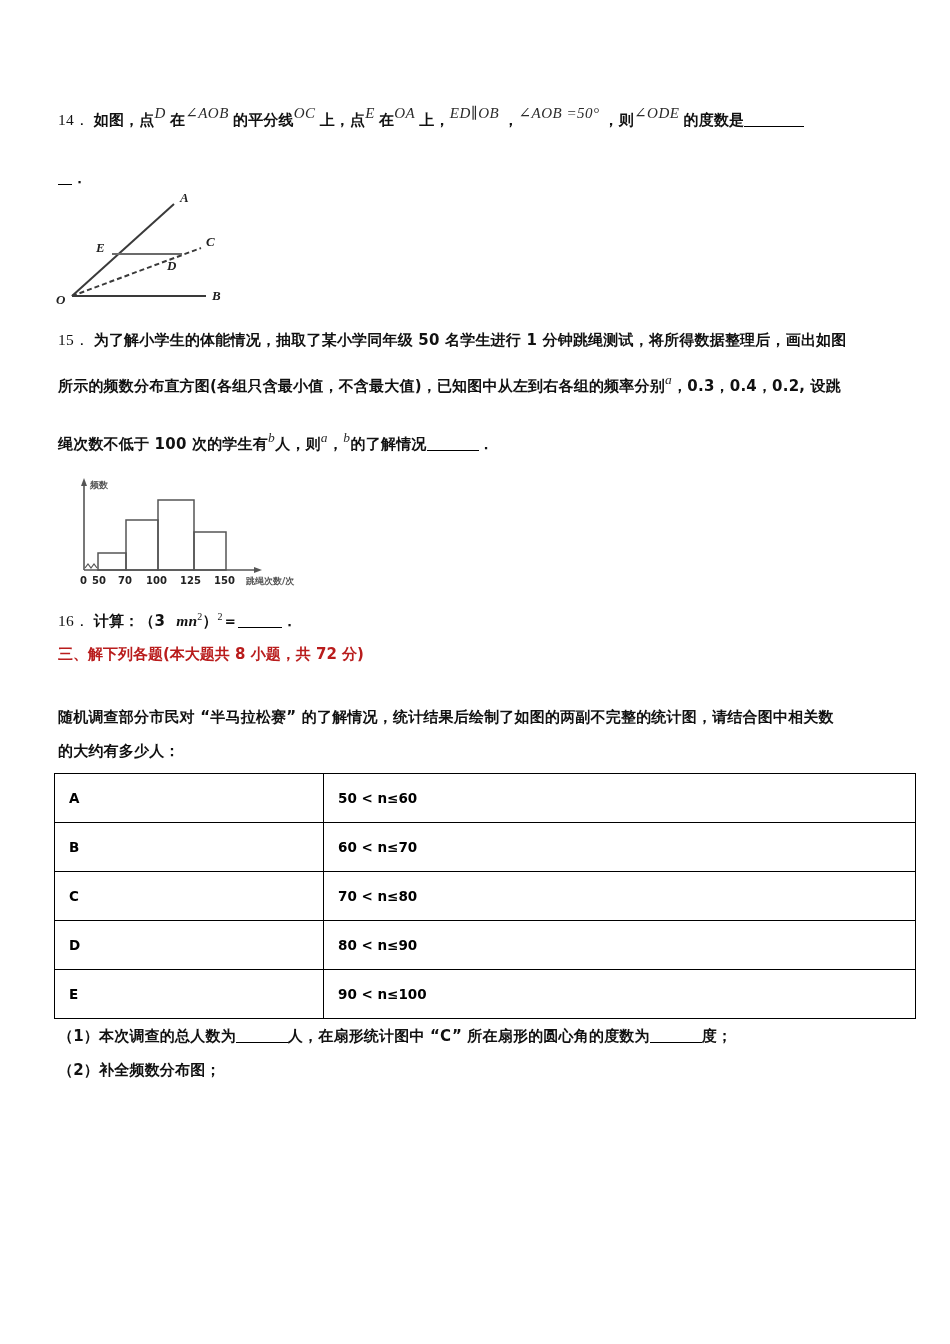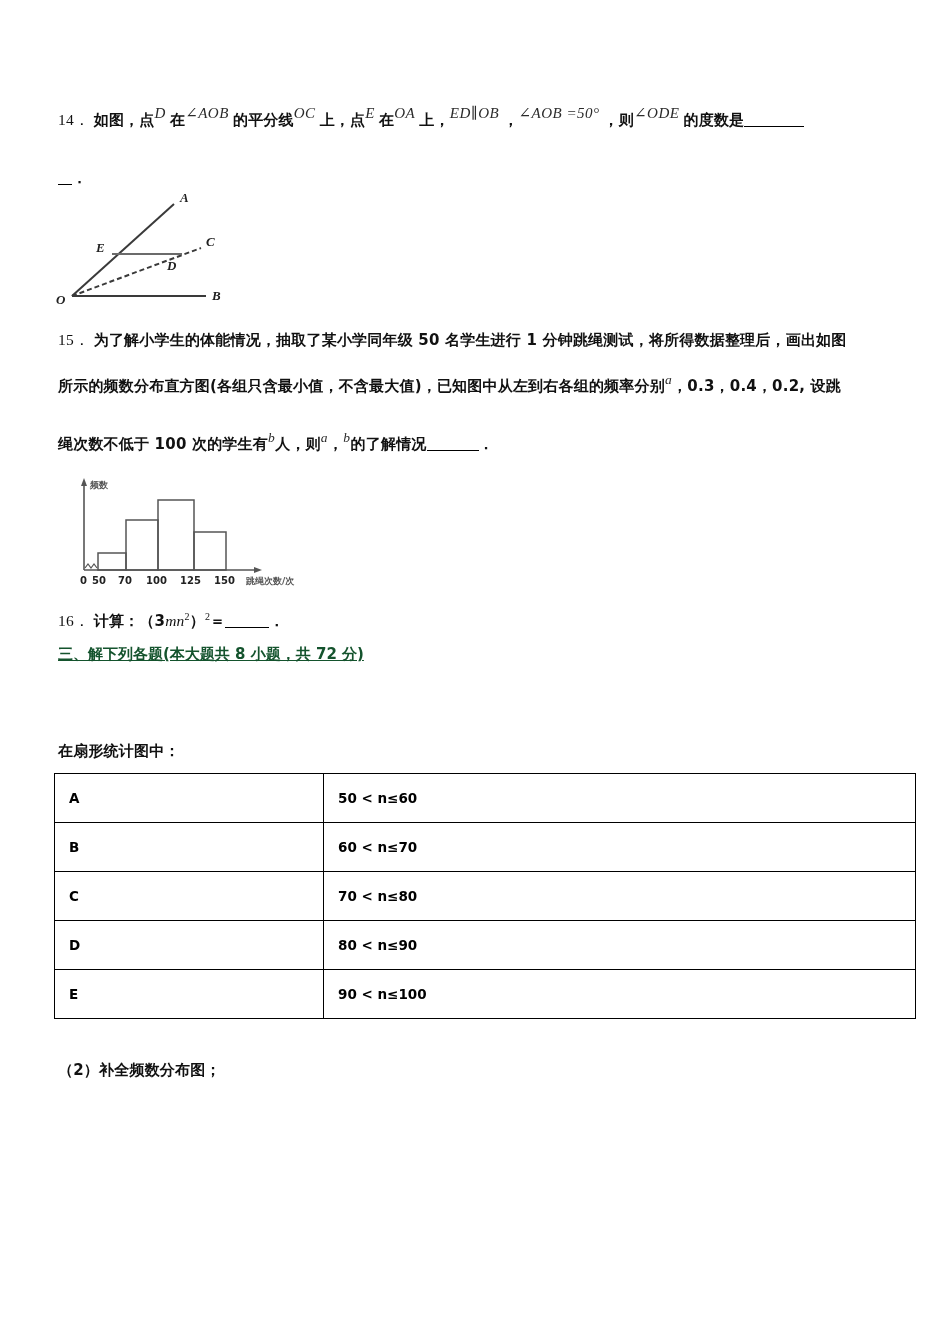--- a/index.html
+++ b/index.html
@@ -98,23 +98,22 @@
     color: #000;
     vertical-align: middle;
   }
   #q17-table td.c-key { width: 240px; }
 
   .sec-head {
     position: absolute;
     font-family: "DejaVu Sans", "Liberation Sans", sans-serif;
     font-weight: 700;
     font-size: 15px;
-    color: #14532d;
+    color: #b91c1c;
     white-space: nowrap;
-    text-decoration: underline;
   }
 </style>
 </head>
 <body>
 
 <div class="page">
 
   <div class="q-line" style="left:42px; top:104px;">
     <span class="num">14．</span>
     <span class="cjk">如图，点</span><span class="mathsup">D</span>
@@ -182,27 +181,30 @@
     <text x="58" y="110" font-family="DejaVu Sans, sans-serif" font-size="10" font-weight="700" fill="#222">70</text>
     <text x="86" y="110" font-family="DejaVu Sans, sans-serif" font-size="10" font-weight="700" fill="#222">100</text>
     <text x="120" y="110" font-family="DejaVu Sans, sans-serif" font-size="10" font-weight="700" fill="#222">125</text>
     <text x="154" y="110" font-family="DejaVu Sans, sans-serif" font-size="10" font-weight="700" fill="#222">150</text>
 
     <text x="186" y="110" font-family="DejaVu Sans, sans-serif" font-size="9" font-weight="700" fill="#555">跳绳次数/次</text>
   </svg>
 
   <div class="q-line" style="left:42px; top:611px;">
     <span class="num">16．</span>
-    <span class="cjk">计算：（3</span><span style="font-family:'Liberation Serif',serif; font-style:italic; font-weight:400;">mn</span><sup style="font-size:10px;">2</sup><span class="cjk">）</span><sup style="font-size:10px;">2</sup><span class="cjk">＝</span><span class="blank b-short"></span><span class="cjk">．</span>
+    <span class="cjk">计算：（3</span><span style="font-family:'Liberation Serif',serif; font-style:italic; font-weight:700;padding-left:11px;">mn</span><sup style="font-size:10px;">2</sup><span class="cjk">）</span><sup style="font-size:10px;">2</sup><span class="cjk">＝</span><span class="blank b-short"></span><span class="cjk">．</span>
   </div>
 
   <div class="sec-head" style="left:42px; top:645px;">三、解下列各题(本大题共 8 小题，共 72 分)</div>
 
+  <div class="q-line" style="left:42px; top:707px;">
+    <span class="cjk">随机调查部分市民对 “半马拉松赛” 的了解情况，统计结果后绘制了如图的两副不完整的统计图，请结合图中相关数</span>
+  </div>
   <div class="q-line" style="left:42px; top:741px;">
-    <span class="cjk">在扇形统计图中：</span>
+    <span class="cjk">的大约有多少人：</span>
   </div>
 
   <table id="q17-table">
     <tbody>
       <tr>
         <td class="c-key">A</td>
         <td>50 &lt; n≤60</td>
       </tr>
       <tr>
         <td class="c-key">B</td>
@@ -216,17 +218,20 @@
         <td class="c-key">D</td>
         <td>80 &lt; n≤90</td>
       </tr>
       <tr>
         <td class="c-key">E</td>
         <td>90 &lt; n≤100</td>
       </tr>
     </tbody>
   </table>
 
+  <div class="q-line" style="left:42px; top:1026px;">
+    <span class="cjk">（1）本次调查的总人数为</span><span class="blank b-mid"></span><span class="cjk">人，在扇形统计图中 “C” 所在扇形的圆心角的度数为</span><span class="blank b-mid"></span><span class="cjk">度；</span>
+  </div>
   <div class="q-line" style="left:42px; top:1060px;text-align:center;">
     <span class="cjk">（2）补全频数分布图；</span>
   </div>
 
 </div>
 
 </body></html>

